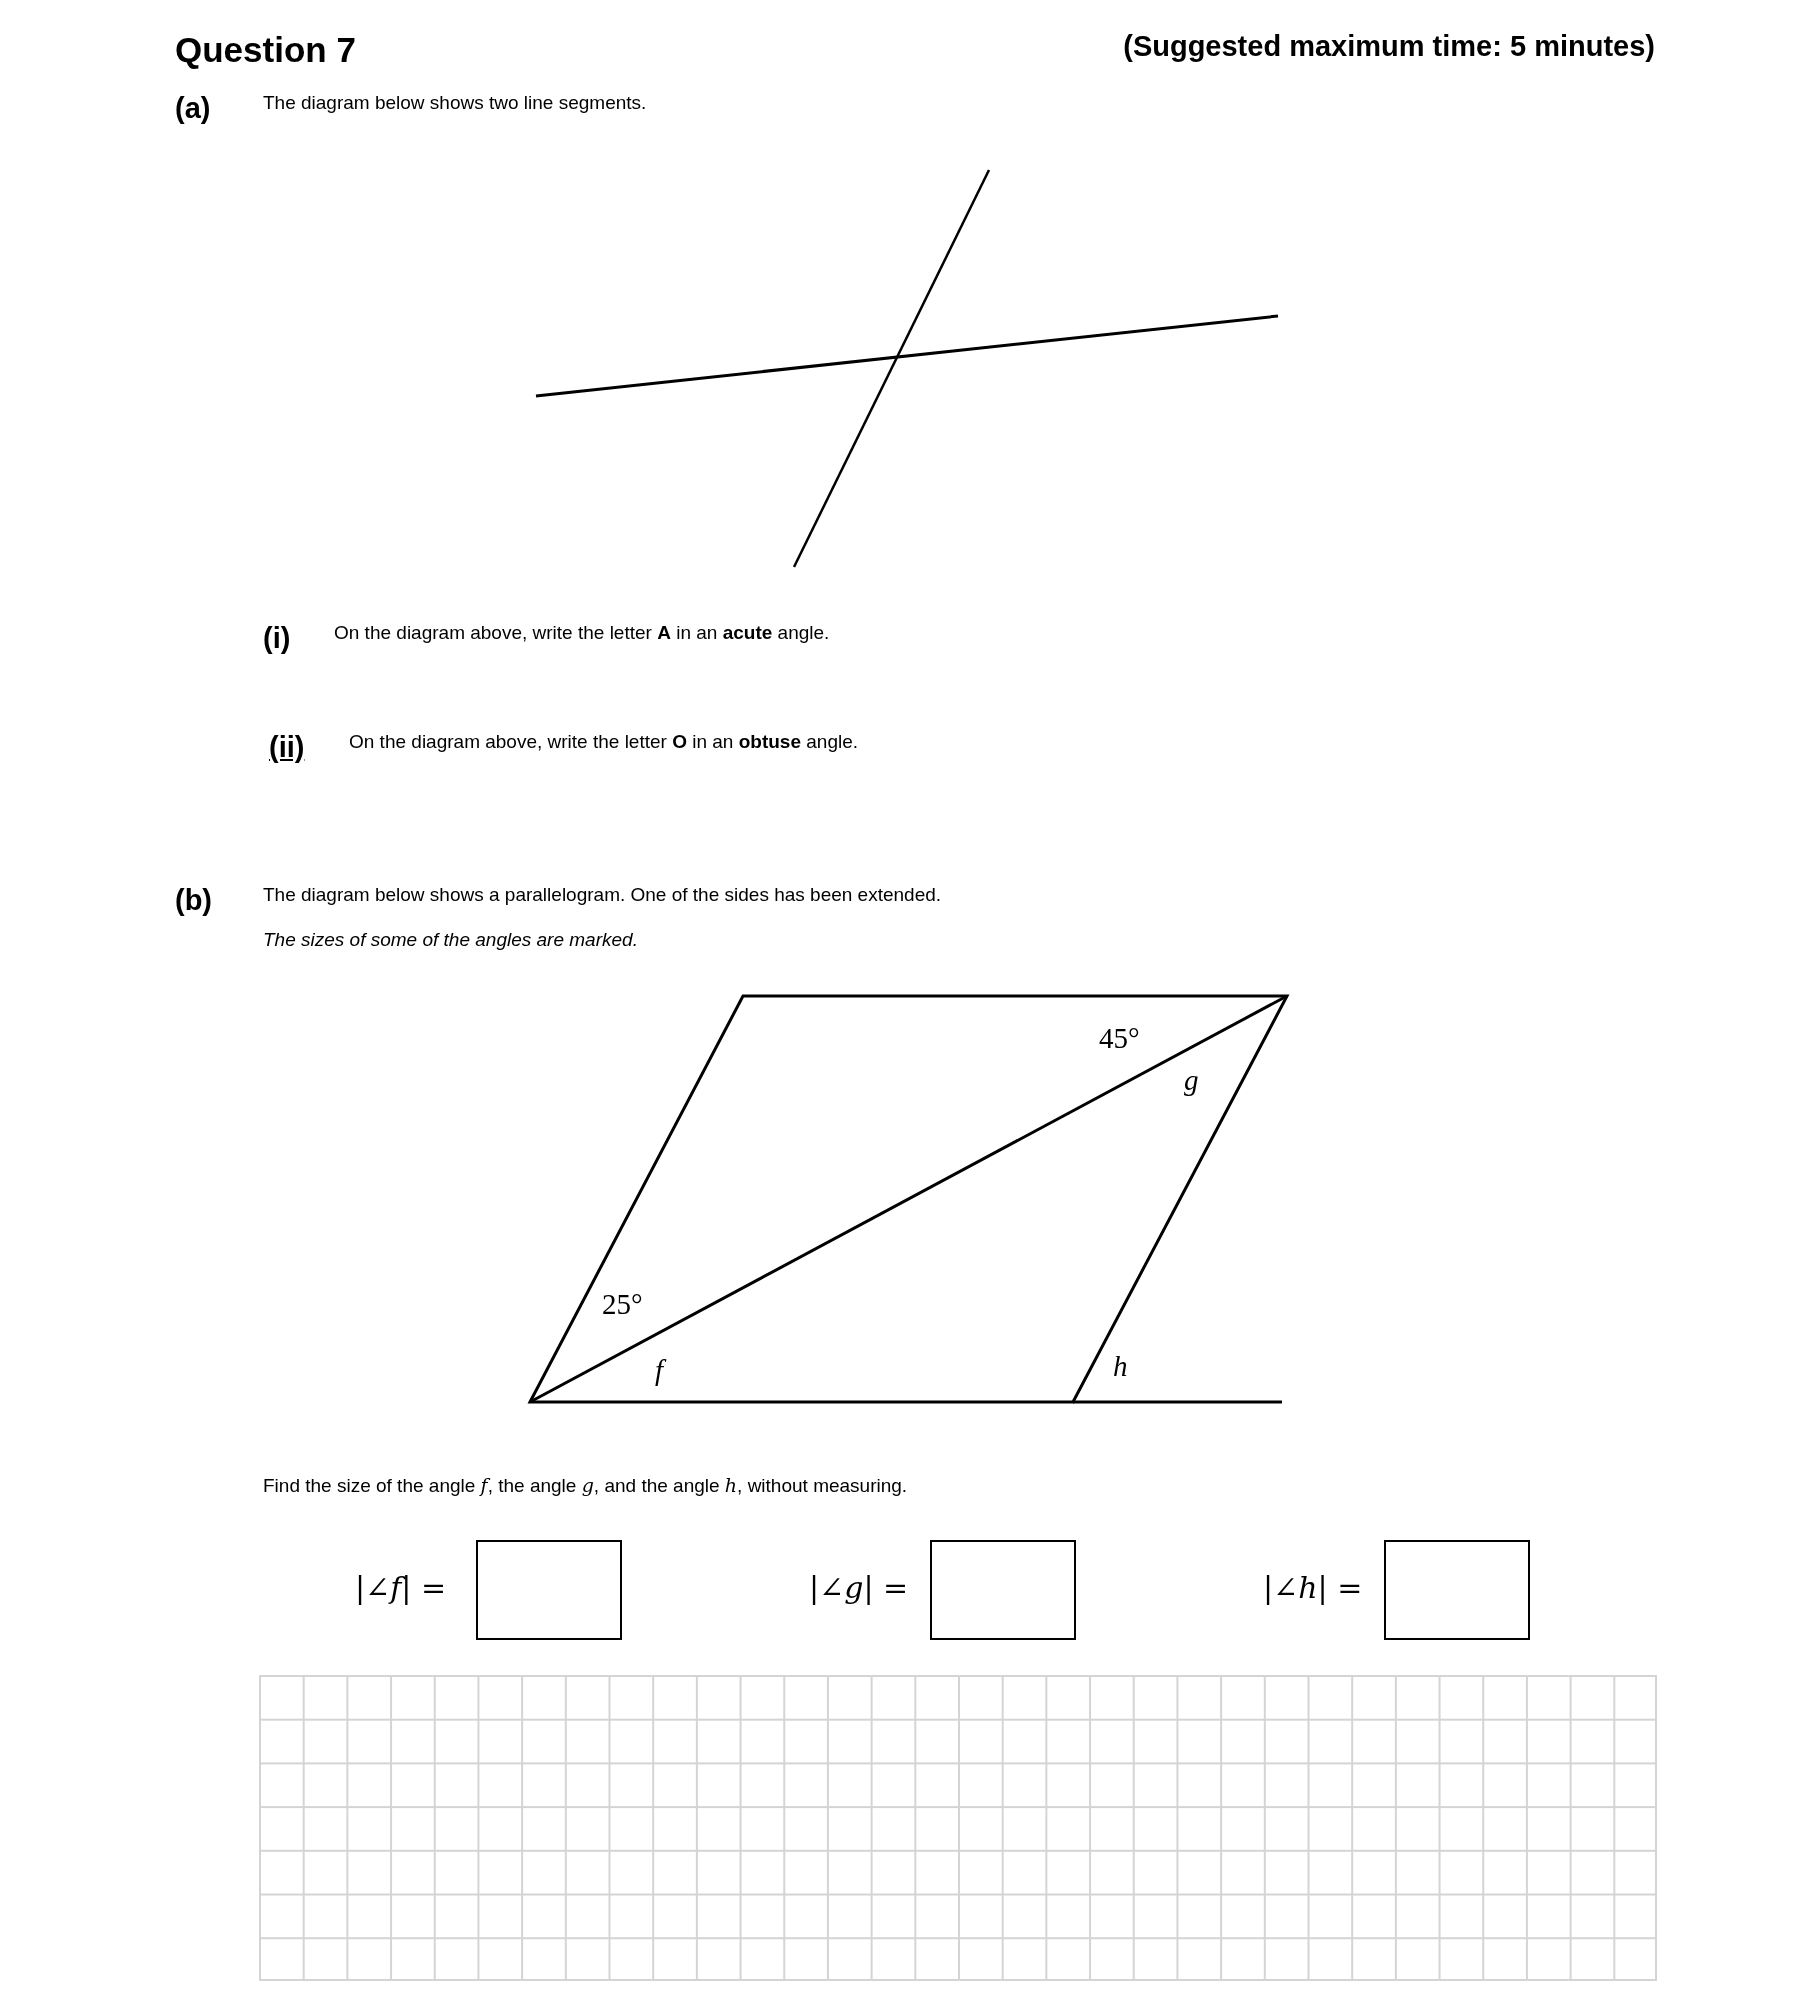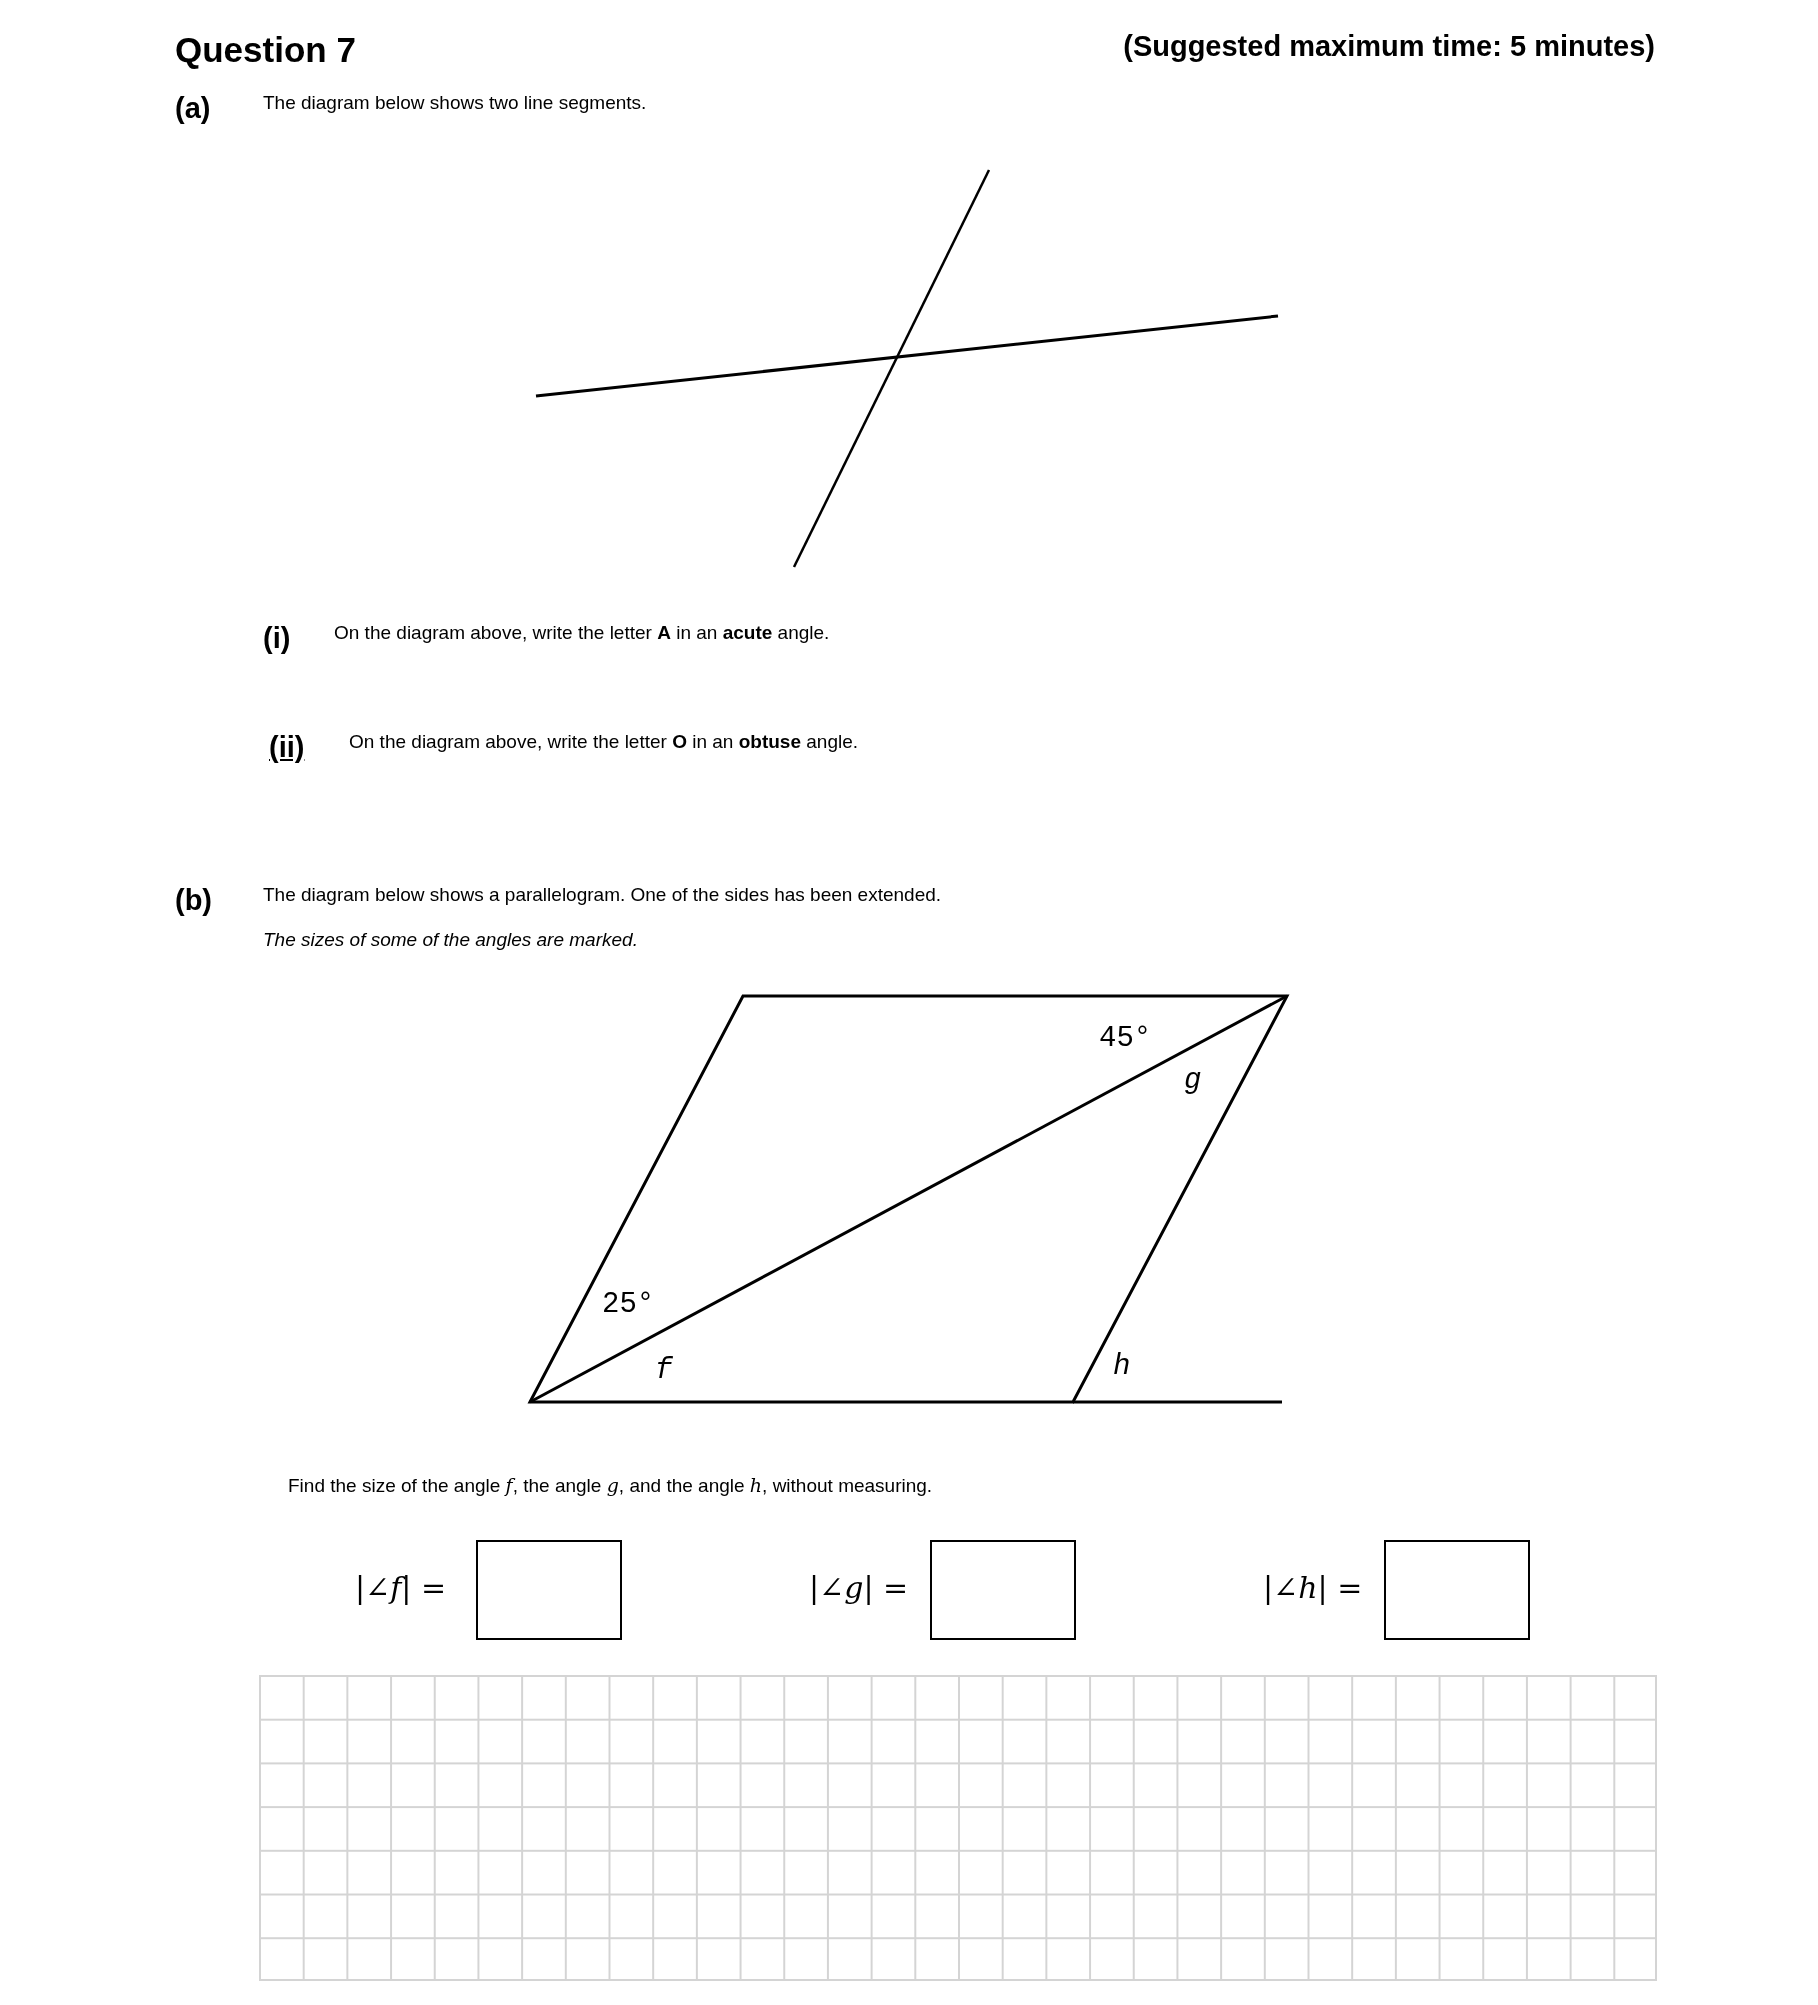--- a/index.html
+++ b/index.html
@@ -15,21 +15,21 @@
       font-family: "Liberation Sans", "DejaVu Sans", sans-serif;
       color: #000000;
     }
     .abs { position: absolute; white-space: nowrap; }
     .bold { font-weight: bold; }
     .q-title { left: 175px; top: 30px; font-size: 35px; font-weight: bold; }
     .q-time { right: 163px; top: 30px; font-size: 29px; font-weight: bold; text-align: right; }
     .part-label { font-size: 29px; font-weight: bold; }
     .body-text { font-size: 19px; }
     .math { font-family: "DejaVu Serif", "Liberation Serif", serif; font-style: italic; }
-    .diagram-label { font-family: Liberation Mono, monospace; font-size: 29px; }
+    .diagram-label { font-family: Liberation Serif, serif; font-size: 29px; }
     .diagram-label.it { font-style: italic; }
     svg.layer { position: absolute; left: 0; top: 0; }
     .answer-box {
       position: absolute;
       width: 146px;
       height: 100px;
       border: 2px solid #000;
       box-sizing: border-box;
       background: #fff;
     }
@@ -87,21 +87,21 @@
   <line x1="530" y1="1402" x2="1287" y2="996" stroke="#000" stroke-width="3"></line>
   <line x1="1073" y1="1402" x2="1282" y2="1402" stroke="#000" stroke-width="3"></line>
 </svg>
 
 <div class="abs diagram-label" style="left:1099px; top:1022px;">45°</div>
 <div class="abs diagram-label it" style="left:1184px; top:1064px;">g</div>
 <div class="abs diagram-label" style="left:602px; top:1288px;">25°</div>
 <div class="abs diagram-label it" style="left:655px; top:1354px;">f</div>
 <div class="abs diagram-label it" style="left:1113px; top:1350px;">h</div>
 
-<div class="abs body-text" style="left:263px; top:1474px;margin-left:25px;">
+<div class="abs body-text" style="left:263px; top:1474px;">
   <span>Find the size of the angle </span><span class="math">f</span><span>, the angle </span><span class="math">g</span><span>, and the angle </span><span class="math">h</span><span>, without measuring.</span>
 </div>
 
 <div class="answer-label" style="left:355px; top:1570px;">
   <span>|∠</span><span class="it">f</span><span>| =</span>
 </div>
 <div class="answer-box" style="left:476px; top:1540px;"></div>
 
 <div class="answer-label" style="left:809px; top:1570px;">
   <span>|∠</span><span class="it">g</span><span>| =</span>

